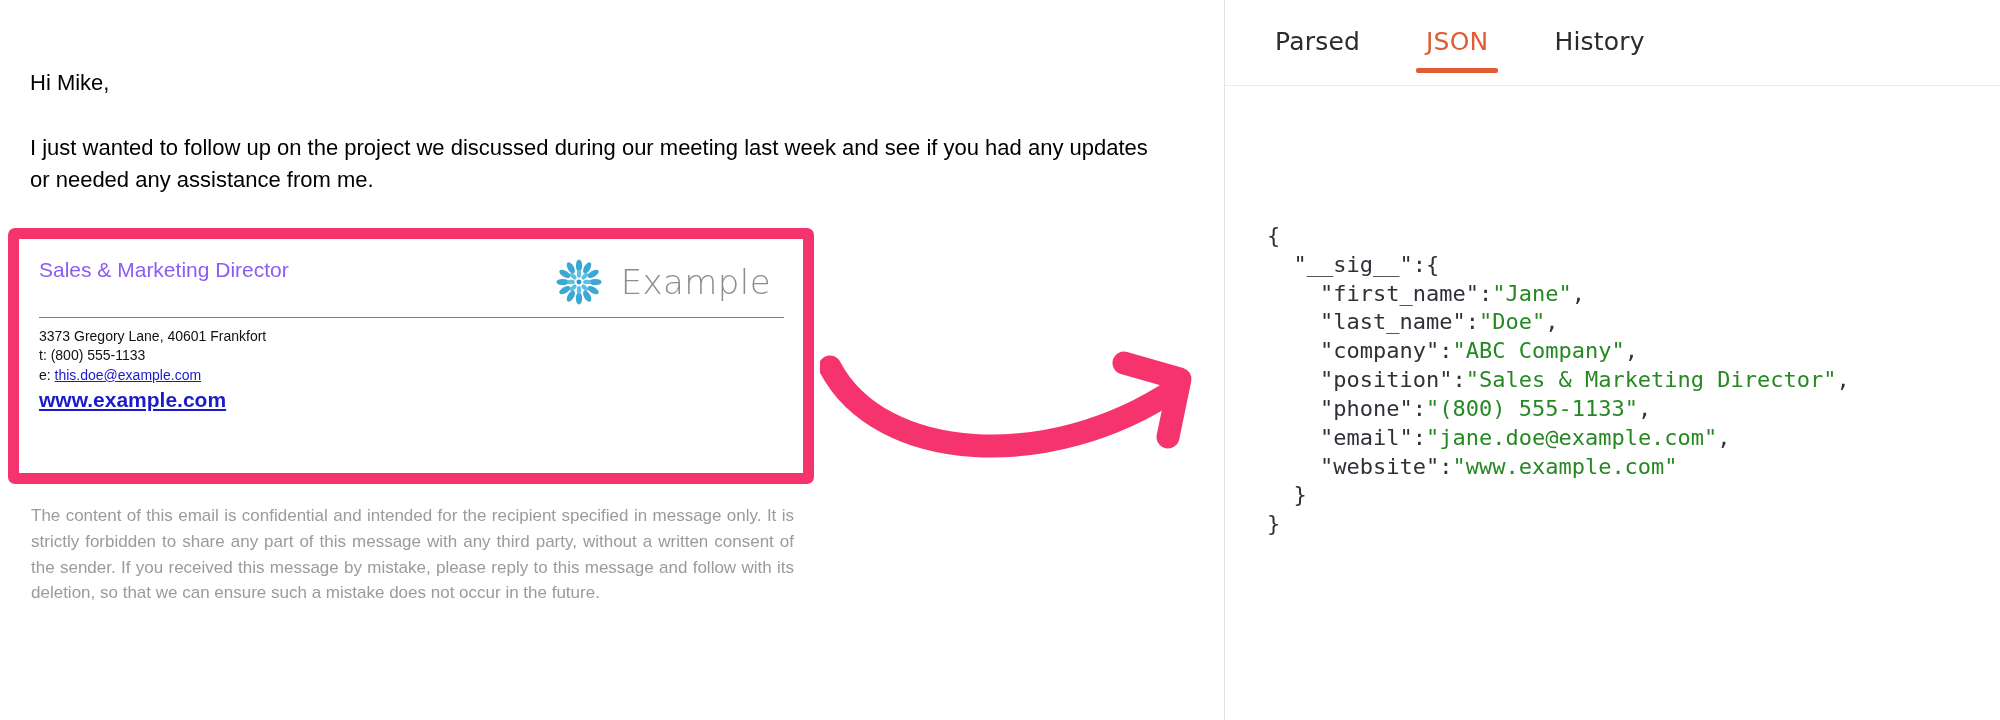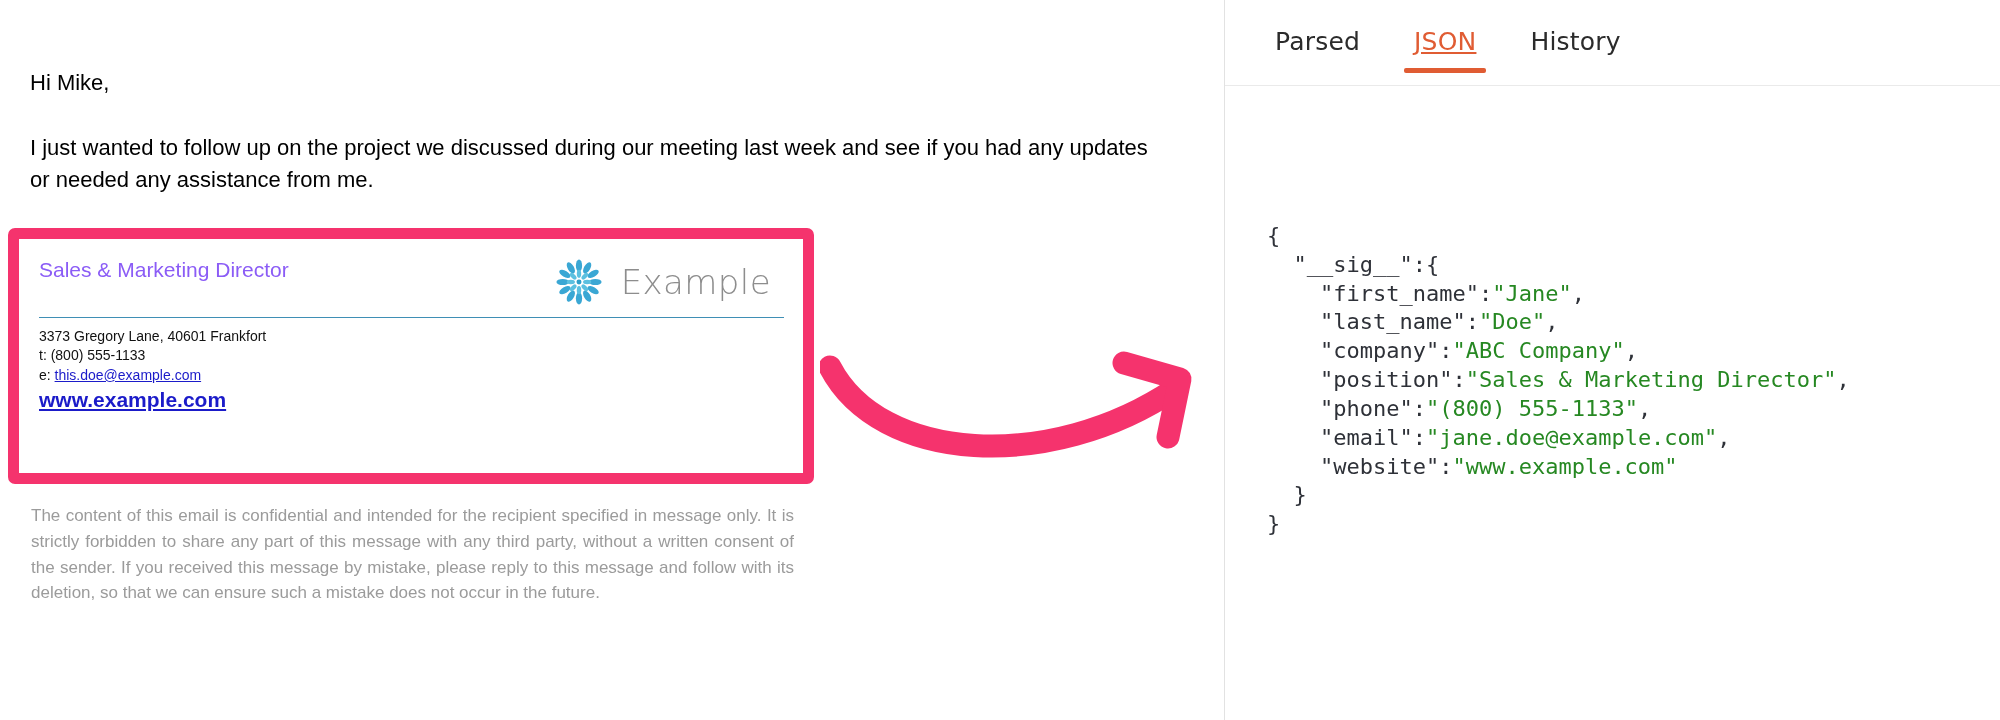--- a/index.html
+++ b/index.html
@@ -82,28 +82,28 @@
   #divider {
     position:absolute; left:1224px; top:0; width:1px; height:720px;
     background:#e2e2e2;
   }
   #inspector {
     position:absolute; left:1225px; top:0; width:775px; height:720px; background:#fff;
   }
   #tabbar {
     position:absolute; left:0; top:0; width:775px; height:86px;
   }
-  #tabstrip { display:flex; align-items:flex-end; height:72px; padding-left:40px; gap:0; }
+  #tabstrip { display:flex; align-items:flex-end; height:72px; padding-left:40px; gap:12px; }
   .tab {
     font-family:"DejaVu Sans", sans-serif;
     font-size:25px; color:#2b2b2b; padding:0 10px 16px 10px;
     margin-right:34px; cursor:pointer; position:relative;
     letter-spacing:0.2px;
   }
-  .tab.active { color:#e05c33;text-decoration:underline; }
+  .tab.active { color:#e05c33; }
   .tab.active::after {
     content:""; position:absolute; left:0; right:0; bottom:-1px;
     height:5px; background:#e05c33; border-radius:2px;
   }
   #tab-underline {
     position:absolute; left:0; top:85px; width:775px; height:1px; background:#eaeaea;
   }
   #json-view {
     position:absolute; left:42px; top:222px; width:735px;
     font-family:"DejaVu Sans Mono", monospace;

